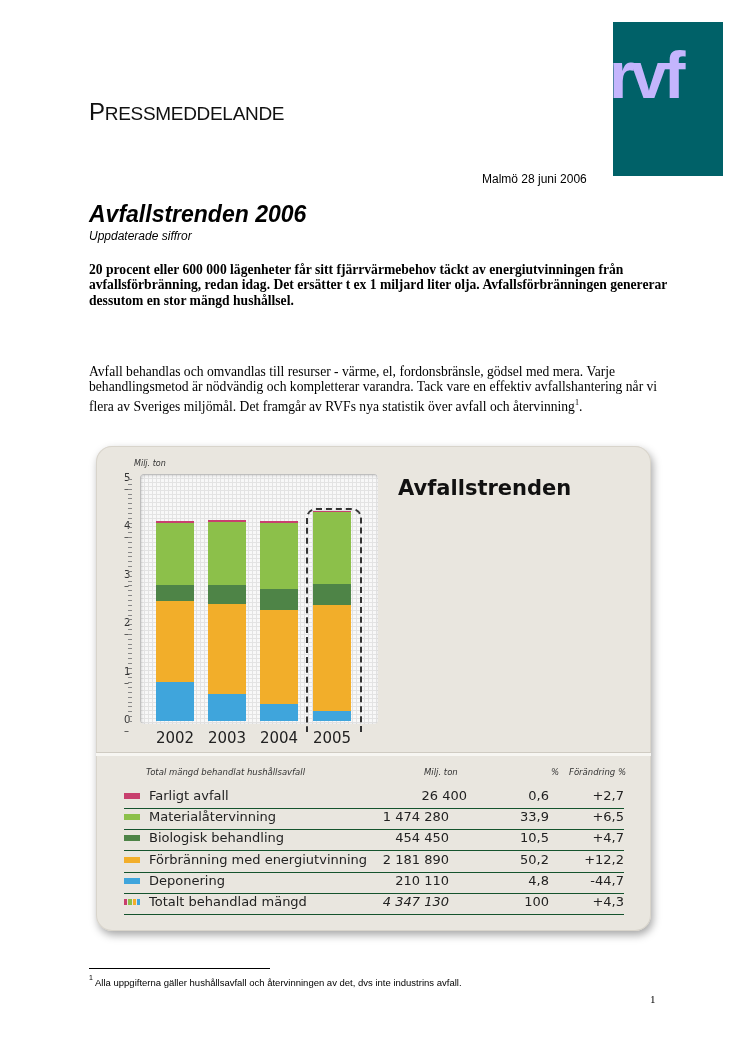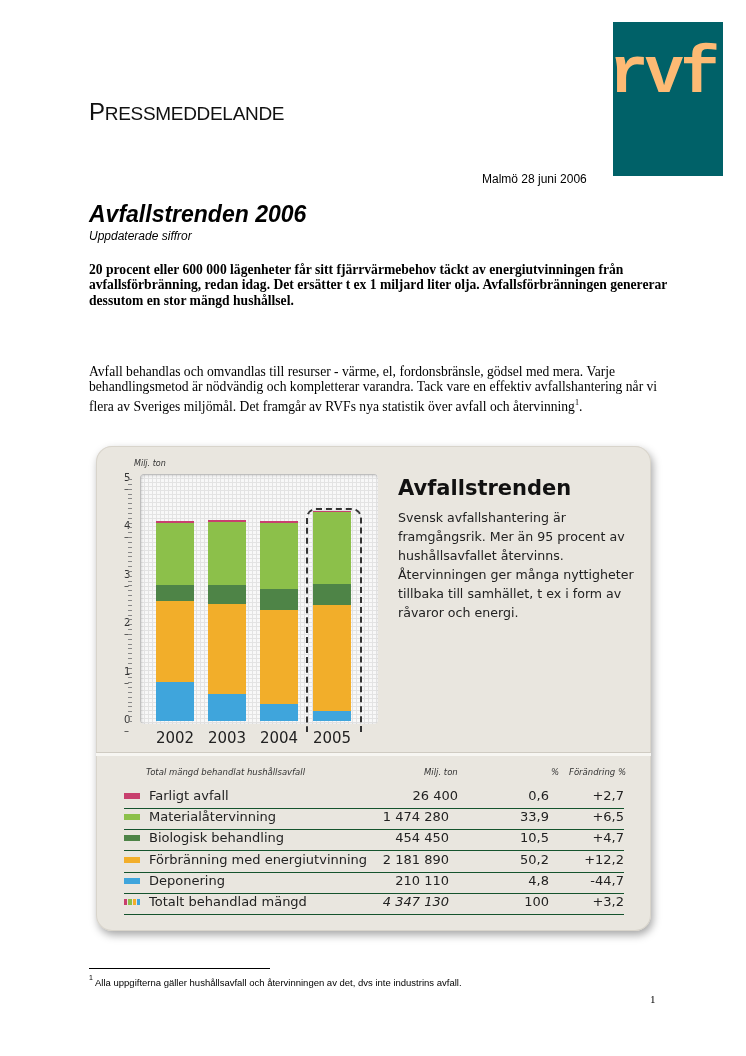--- a/index.html
+++ b/index.html
@@ -1,21 +1,21 @@
 <!DOCTYPE html>
 <html><head>
 <meta charset="utf-8">
 <style>
   html,body{margin:0;padding:0;background:#fff;}
   body{width:746px;height:1056px;position:relative;overflow:hidden;font-family:"Liberation Serif",serif;color:#000;}
   .abs{position:absolute;}
   .press{left:89px;top:98px;font-family:"Liberation Sans",sans-serif;font-size:19px;letter-spacing:-0.3px;color:#111;font-variant:small-caps;}
   .press .big{font-size:24px;}
   .logo{left:613px;top:22px;width:110px;height:154px;background:#006168;overflow:hidden;}
-  .logo .txt{position:absolute;left:-4px;top:20px;font-family:Liberation Mono, monospace;font-weight:bold;color:#fdba74;font-size:66px;letter-spacing:-4px;line-height:1;}
+  .logo .txt{position:absolute;left:-4px;top:20px;font-family:Liberation Sans, sans-serif;font-weight:bold;color:#c4b5fd;font-size:66px;letter-spacing:-4px;line-height:1;}
   .date{left:482px;top:172px;font-family:"Liberation Sans",sans-serif;font-size:12px;}
   .title{left:89px;top:201px;font-family:"Liberation Sans",sans-serif;font-weight:bold;font-style:italic;font-size:23px;}
   .subtitle{left:89px;top:229px;font-family:"Liberation Sans",sans-serif;font-style:italic;font-size:12px;}
   .lead{left:89px;top:262px;width:580px;font-weight:bold;font-size:13.6px;line-height:15.4px;}
   .lead p{margin:0;}
   .body{left:89px;top:364px;width:580px;font-size:13.6px;line-height:15.4px;}
   sup{font-size:8px;}
   .panel{left:96px;top:446px;width:555px;height:485px;background:#e9e6df;border-radius:16px;box-shadow:2px 4px 8px rgba(0,0,0,0.35), inset 0 0 0 1px #d8d4cb;}
   .divider{left:96px;top:752px;width:555px;height:3px;background:#f7f6f2;border-top:1px solid #cfcbc2;}
   .unit{left:134px;top:459px;font-family:"DejaVu Sans",sans-serif;font-style:italic;font-size:8px;color:#333;}
@@ -158,32 +158,31 @@
 <div class="abs highlight"></div>
 <div id="xlabels">
     <div class="xlabel abs" style="left: 150px; top: 729px;">2002</div>
     <div class="xlabel abs" style="left: 202px; top: 729px;">2003</div>
     <div class="xlabel abs" style="left: 254px; top: 729px;">2004</div>
     <div class="xlabel abs" style="left: 307px; top: 729px;">2005</div>
   </div>
 
 <div class="abs sidebox-title">Avfallstrenden</div>
 <div class="abs sidebox-text">
-  <p>Svensk avfallshantering är framgångsrik. Mer än 95 procent av hushållsavfallet återvinns. Återvinningen ger många nyttigheter tillbaka till samhället, t ex i form av råvaror och energi.</p>
 </div>
 
 <div class="tbl-head" style="left:146px;">Total mängd behandlat hushållsavfall</div>
 <div class="tbl-head" style="left:424px;">Milj. ton</div>
 <div class="tbl-head" style="left:551px;">%</div>
 <div class="tbl-head" style="left:569px;">Förändring %</div>
 <div id="rows">
     <div class="row" style="top: 787px;">
       <div class="sw" style="background: rgb(200, 64, 110);"></div>
       <div class="lbl">Farligt avfall</div>
-      <div class="v" style="left: 254px; width: 80px; text-align: right;">26 400</div>
+      <div class="v" style="left: 263px; width: 80px; text-align: right;">26 400</div>
       <div class="v" style="left: 365px; width: 60px;">0,6</div>
       <div class="v" style="left: 440px; width: 60px; text-align: right;">+2,7</div>
     </div>
     <div class="row" style="top: 808.2px;">
       <div class="sw" style="background: rgb(140, 192, 74);"></div>
       <div class="lbl">Materialåtervinning</div>
       <div class="v" style="left: 245px; width: 80px;">1 474 280</div>
       <div class="v" style="left: 365px; width: 60px;">33,9</div>
       <div class="v" style="left: 440px; width: 60px;">+6,5</div>
     </div>
@@ -206,19 +205,19 @@
       <div class="lbl">Deponering</div>
       <div class="v" style="left: 245px; width: 80px;">210 110</div>
       <div class="v" style="left: 365px; width: 60px;">4,8</div>
       <div class="v" style="left: 440px; width: 60px;">-44,7</div>
     </div>
     <div class="row" style="top: 893px;">
       <div class="sw" style="background: linear-gradient(90deg, rgb(200, 64, 110) 0px, rgb(200, 64, 110) 20%, transparent 20%, transparent 27%, rgb(140, 192, 74) 27%, rgb(140, 192, 74) 47%, transparent 47%, transparent 54%, rgb(242, 174, 42) 54%, rgb(242, 174, 42) 74%, transparent 74%, transparent 80%, rgb(63, 165, 220) 80%, rgb(63, 165, 220) 100%);"></div>
       <div class="lbl">Totalt behandlad mängd</div>
       <div class="v" style="left: 245px; width: 80px; font-style: italic;">4 347 130</div>
       <div class="v" style="left: 365px; width: 60px;">100</div>
-      <div class="v" style="left: 440px; width: 60px;">+3,2</div>
+      <div class="v" style="left: 440px; width: 60px;">+4,3</div>
     </div>
   </div>
 
 <div class="abs fnline"></div>
 <div class="abs fn"><sup>1</sup> <span>Alla uppgifterna gäller hushållsavfall och återvinningen av det, dvs inte industrins avfall.</span></div>
 <div class="abs pageno">1</div>
 
 </body></html>

